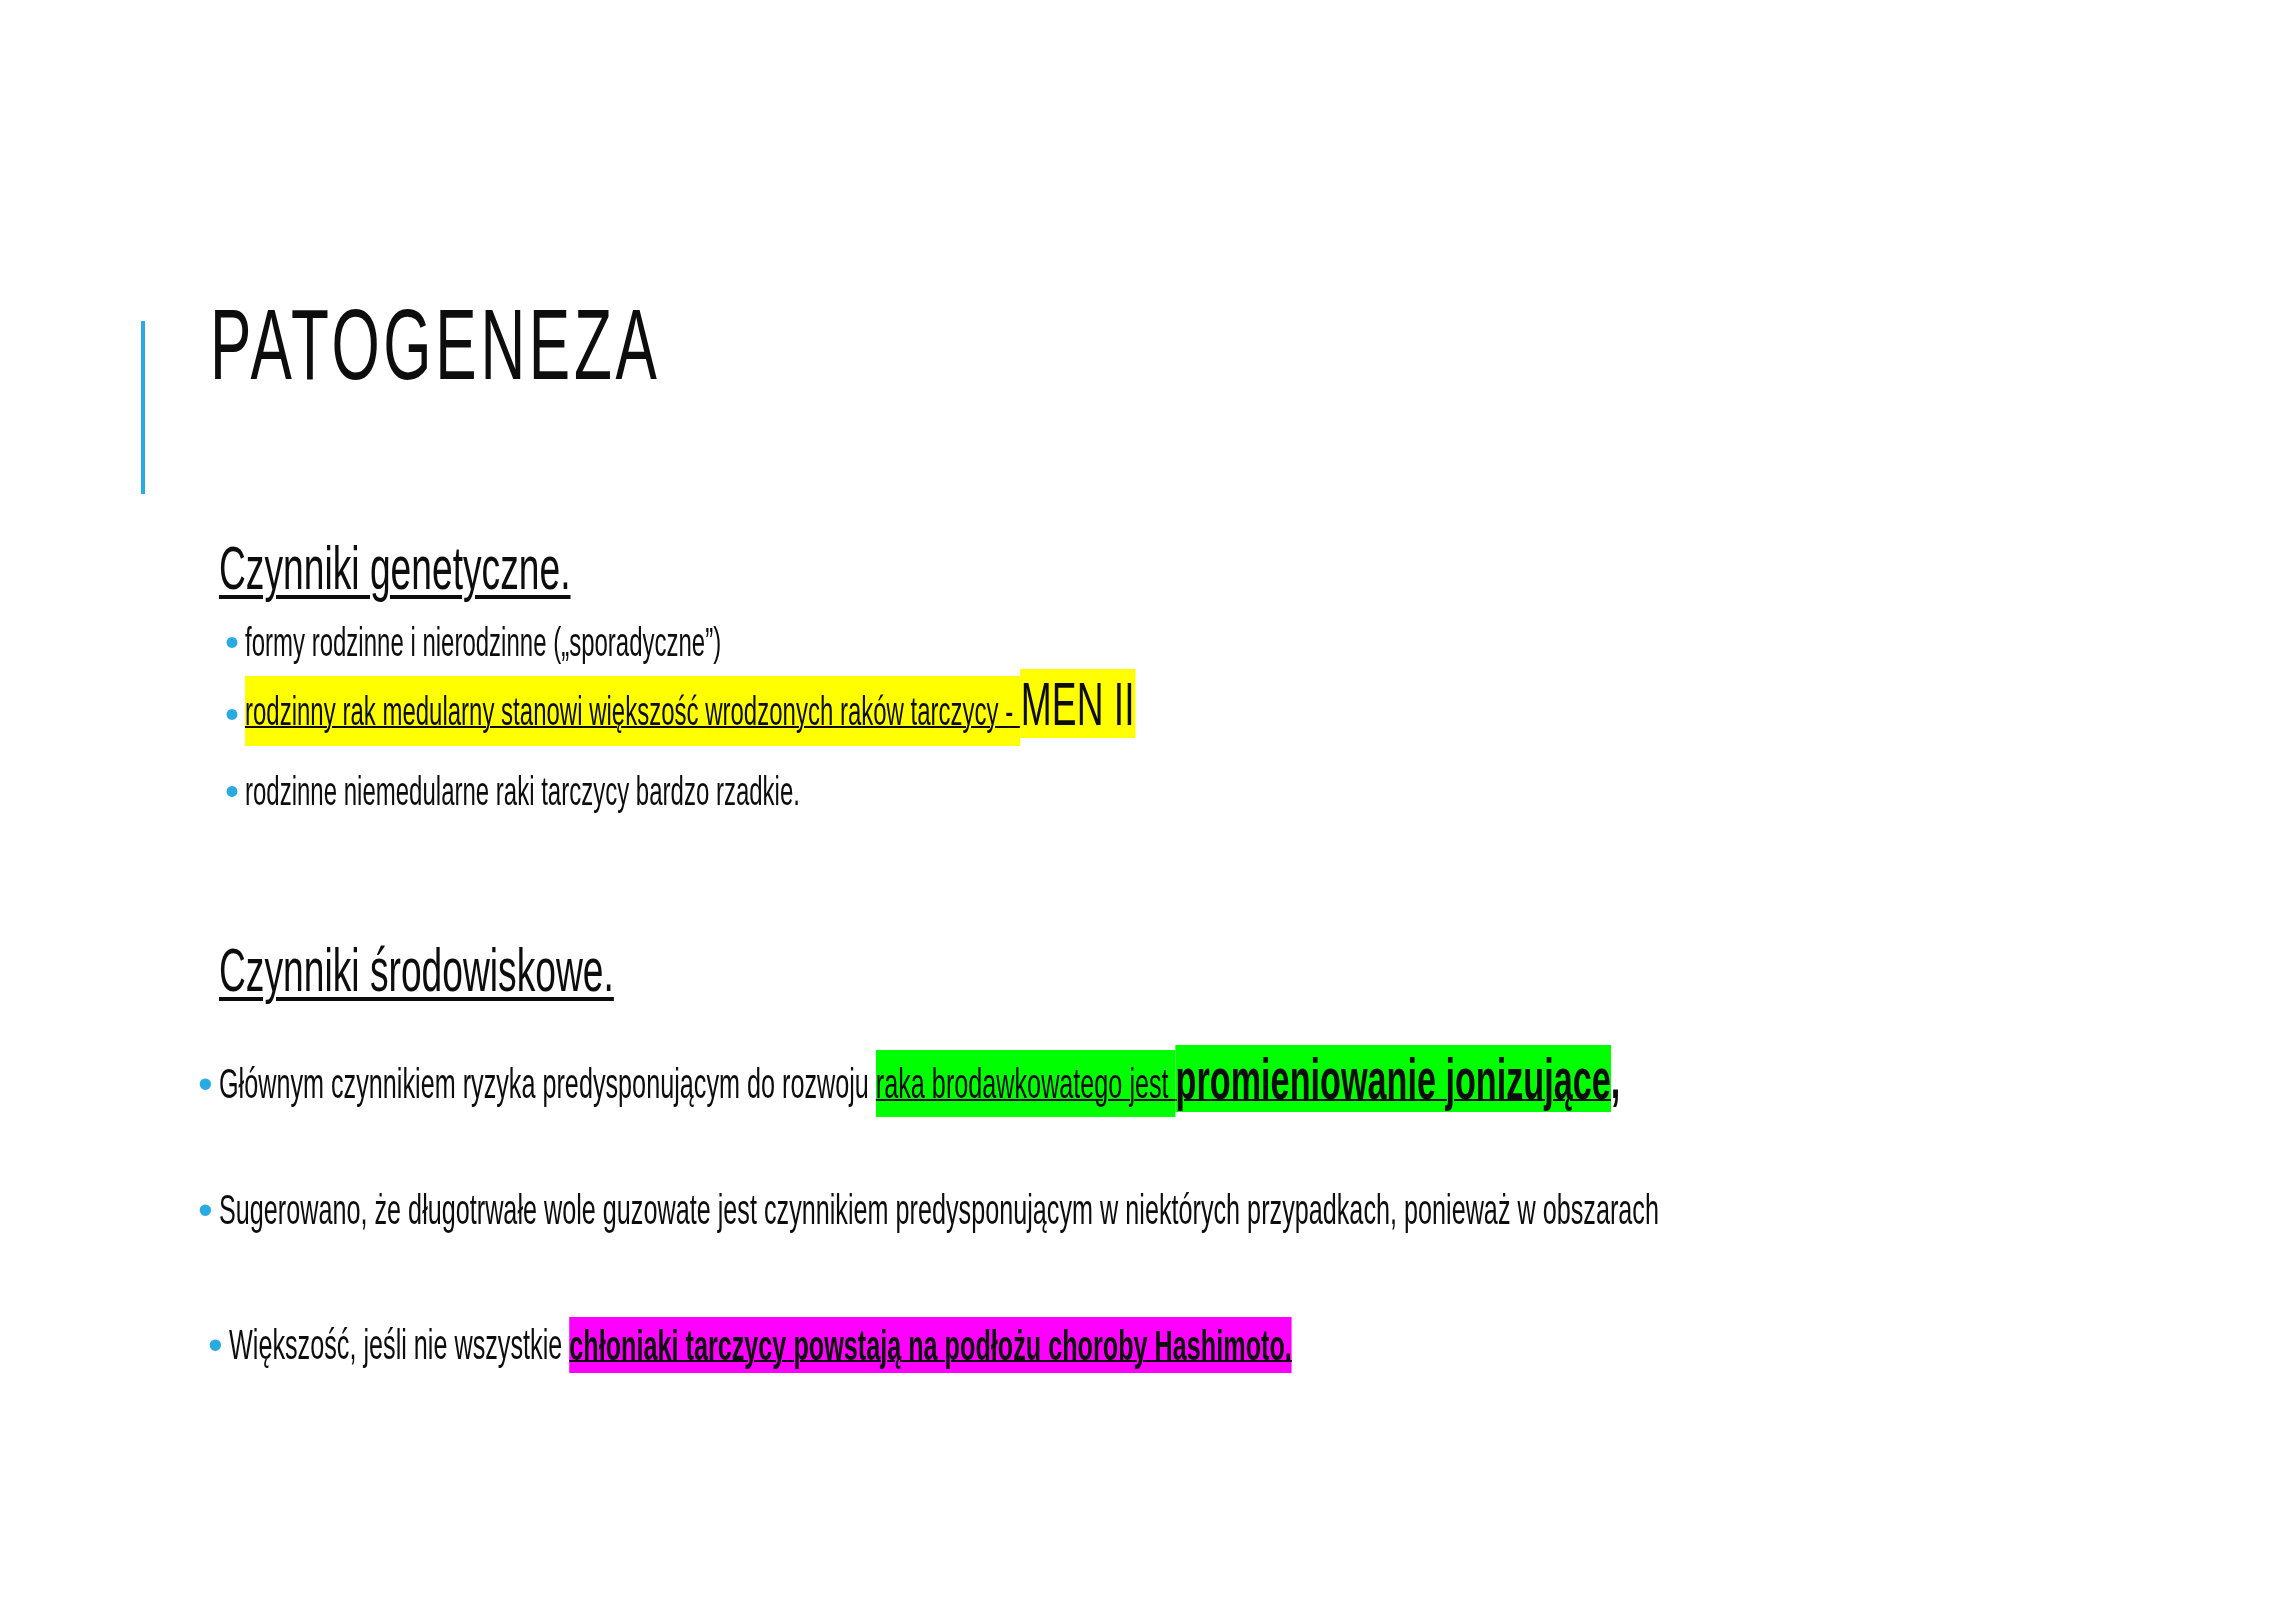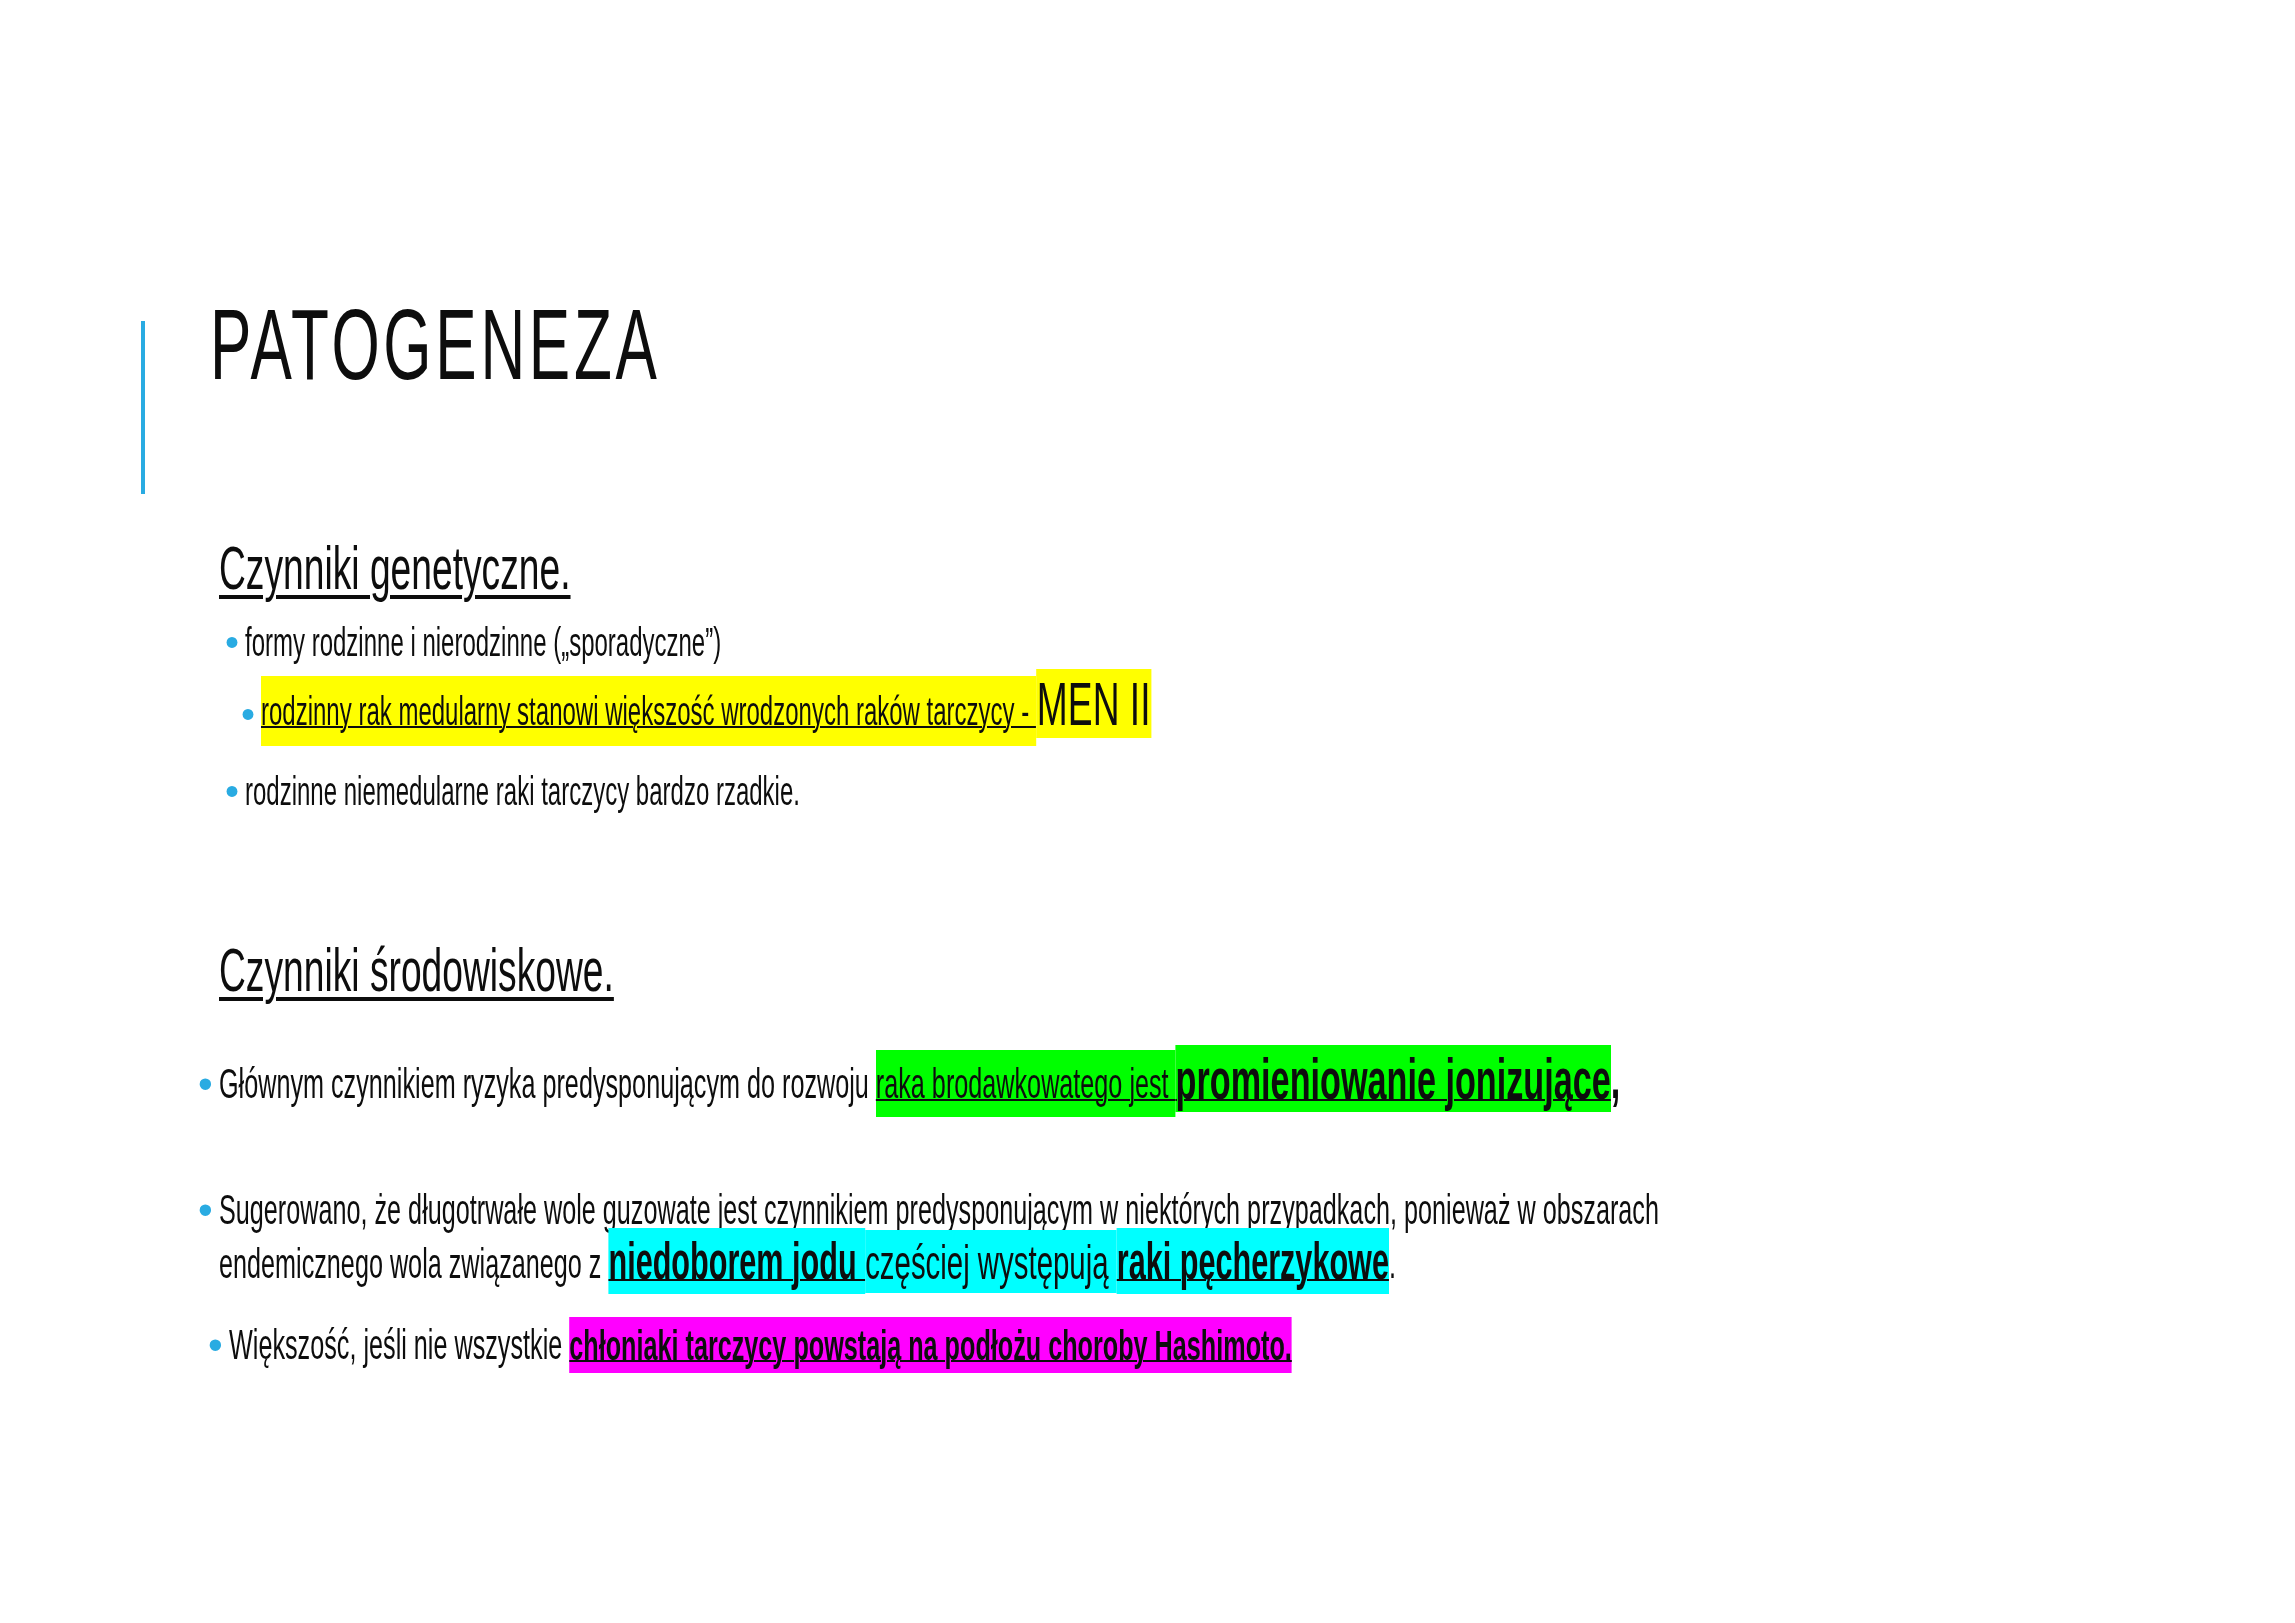--- a/index.html
+++ b/index.html
@@ -28,38 +28,35 @@
 <div class="slide">
   <div class="accent-line"></div>
   <div class="title">PATOGENEZA</div>
 
   <div class="section-heading" style="left:219px; top:537px;">Czynniki genetyczne.</div>
 
   <div class="row" style="left:225px; top:622px; font-size:40px;">
     <span class="bullet">•</span><span class="narrow">formy rodzinne i nierodzinne („sporadyczne”)</span>
   </div>
 
-  <div class="row" style="left:241px; top:673px; font-size:40px;">
+  <div class="row" style="left:225px; top:673px; font-size:40px;">
     <span class="bullet" style="vertical-align:middle;">•</span><span class="narrow" style="transform:scaleX(0.6);"><span class="hl-yellow u" style="padding:13.4px 0;">rodzinny rak medularny stanowi większość wrodzonych raków tarczycy - </span><span class="hl-yellow" style="font-size:62px; padding:0 1.5px;">MEN II</span></span>
   </div>
 
   <div class="row" style="left:225px; top:771px; font-size:40px;">
     <span class="bullet">•</span><span class="narrow">rodzinne niemedularne raki tarczycy bardzo rzadkie.</span>
   </div>
 
   <div class="section-heading" style="left:219px; top:939px;">Czynniki środowiskowe.</div>
 
   <div class="row" style="left:198px; top:1050px; font-size:42px;">
     <span class="bullet">•</span><span class="narrow"><span>Głównym czynnikiem ryzyka predysponującym do rozwoju </span><span class="hl-green u" style="padding:10.4px 0;">raka brodawkowatego jest </span><span class="hl-green u b" style="font-size:57px; padding:1.5px 0;">promieniowanie jonizujące</span><span class="b" style="font-size:57px;">,</span></span>
   </div>
 
   <div class="row" style="left:198px; top:1189px; font-size:42px;">
     <span class="bullet">•</span><span class="narrow">Sugerowano, że długotrwałe wole guzowate jest czynnikiem predysponującym w niektórych przypadkach, ponieważ w obszarach</span>
   </div>
-  <div class="row" style="left:219px; top:1235px; font-size:42px;">
-    <span class="narrow"><span>endemicznego wola związanego z </span><span class="hl-cyan u b" style="font-size:51px; padding:4.5px 0;">niedoborem jodu </span><span class="hl-cyan" style="font-size:49px; padding:4.5px 0;">częściej występują </span><span class="hl-cyan u b" style="font-size:51px; padding:4.5px 0;">raki pęcherzykowe</span><span>.</span></span>
-  </div>
 
   <div class="row" style="left:208px; top:1324px; font-size:42px;">
     <span class="bullet">•</span><span class="narrow"><span>Większość, jeśli nie wszystkie </span><span class="hl-magenta u b" style="padding:4.5px 0;">chłoniaki tarczycy powstają na podłożu choroby Hashimoto.</span></span>
   </div>
 </div>
 
 
 </body></html>

